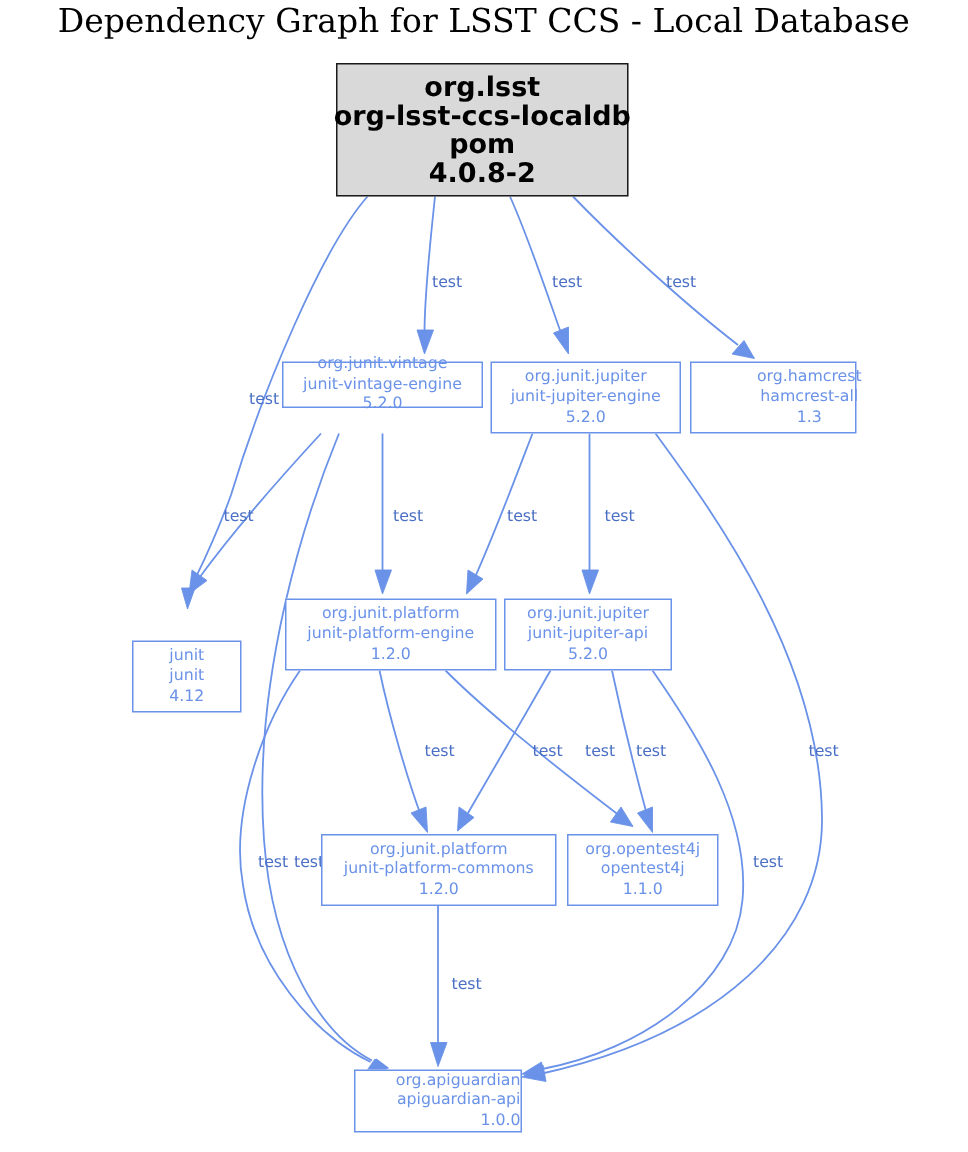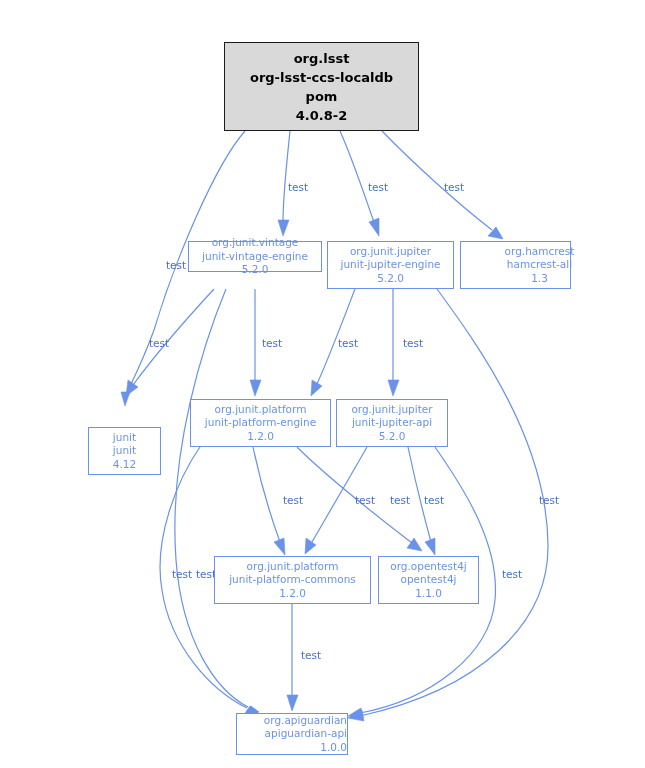--- a/index.html
+++ b/index.html
@@ -60,33 +60,34 @@
     line-height: 13.5px;
     color: #6a92e8;
     border: 1.2px solid #6a92e8;
     background: #ffffff;
     white-space: nowrap;
   }
   .node.root {
     border: 1.6px solid #1a1a1a;
     background: #d9d9d9;
     color: #000000;
-    font-size: 13px;
+    font-size: 18px;
     line-height: 19px;
     font-weight: bold;
   }
   .node-line {
     display: block;
   }
 </style>
 </head>
 <body>
 
 <div id="canvas">
 
+  <div id="graph-title">Dependency Graph for LSST CCS - Local Database</div>
 
   <svg id="edges" viewBox="0 0 645 768" xmlns="http://www.w3.org/2000/svg">
       <g>
         <path class="edge-path" d="M 245,131 C 215,165 175,260 154,330 C 141,366 130,385 125,397"></path>
         <polygon class="edge-head" points="125,406 121,392 130,392"></polygon>
         <text class="edge-label" x="166" y="269">test</text>
       </g>
       <g>
         <path class="edge-path" d="M 290,131 C 287,160 283,195 283,222"></path>
         <polygon class="edge-head" points="283,236 278,220 289,220"></polygon>

